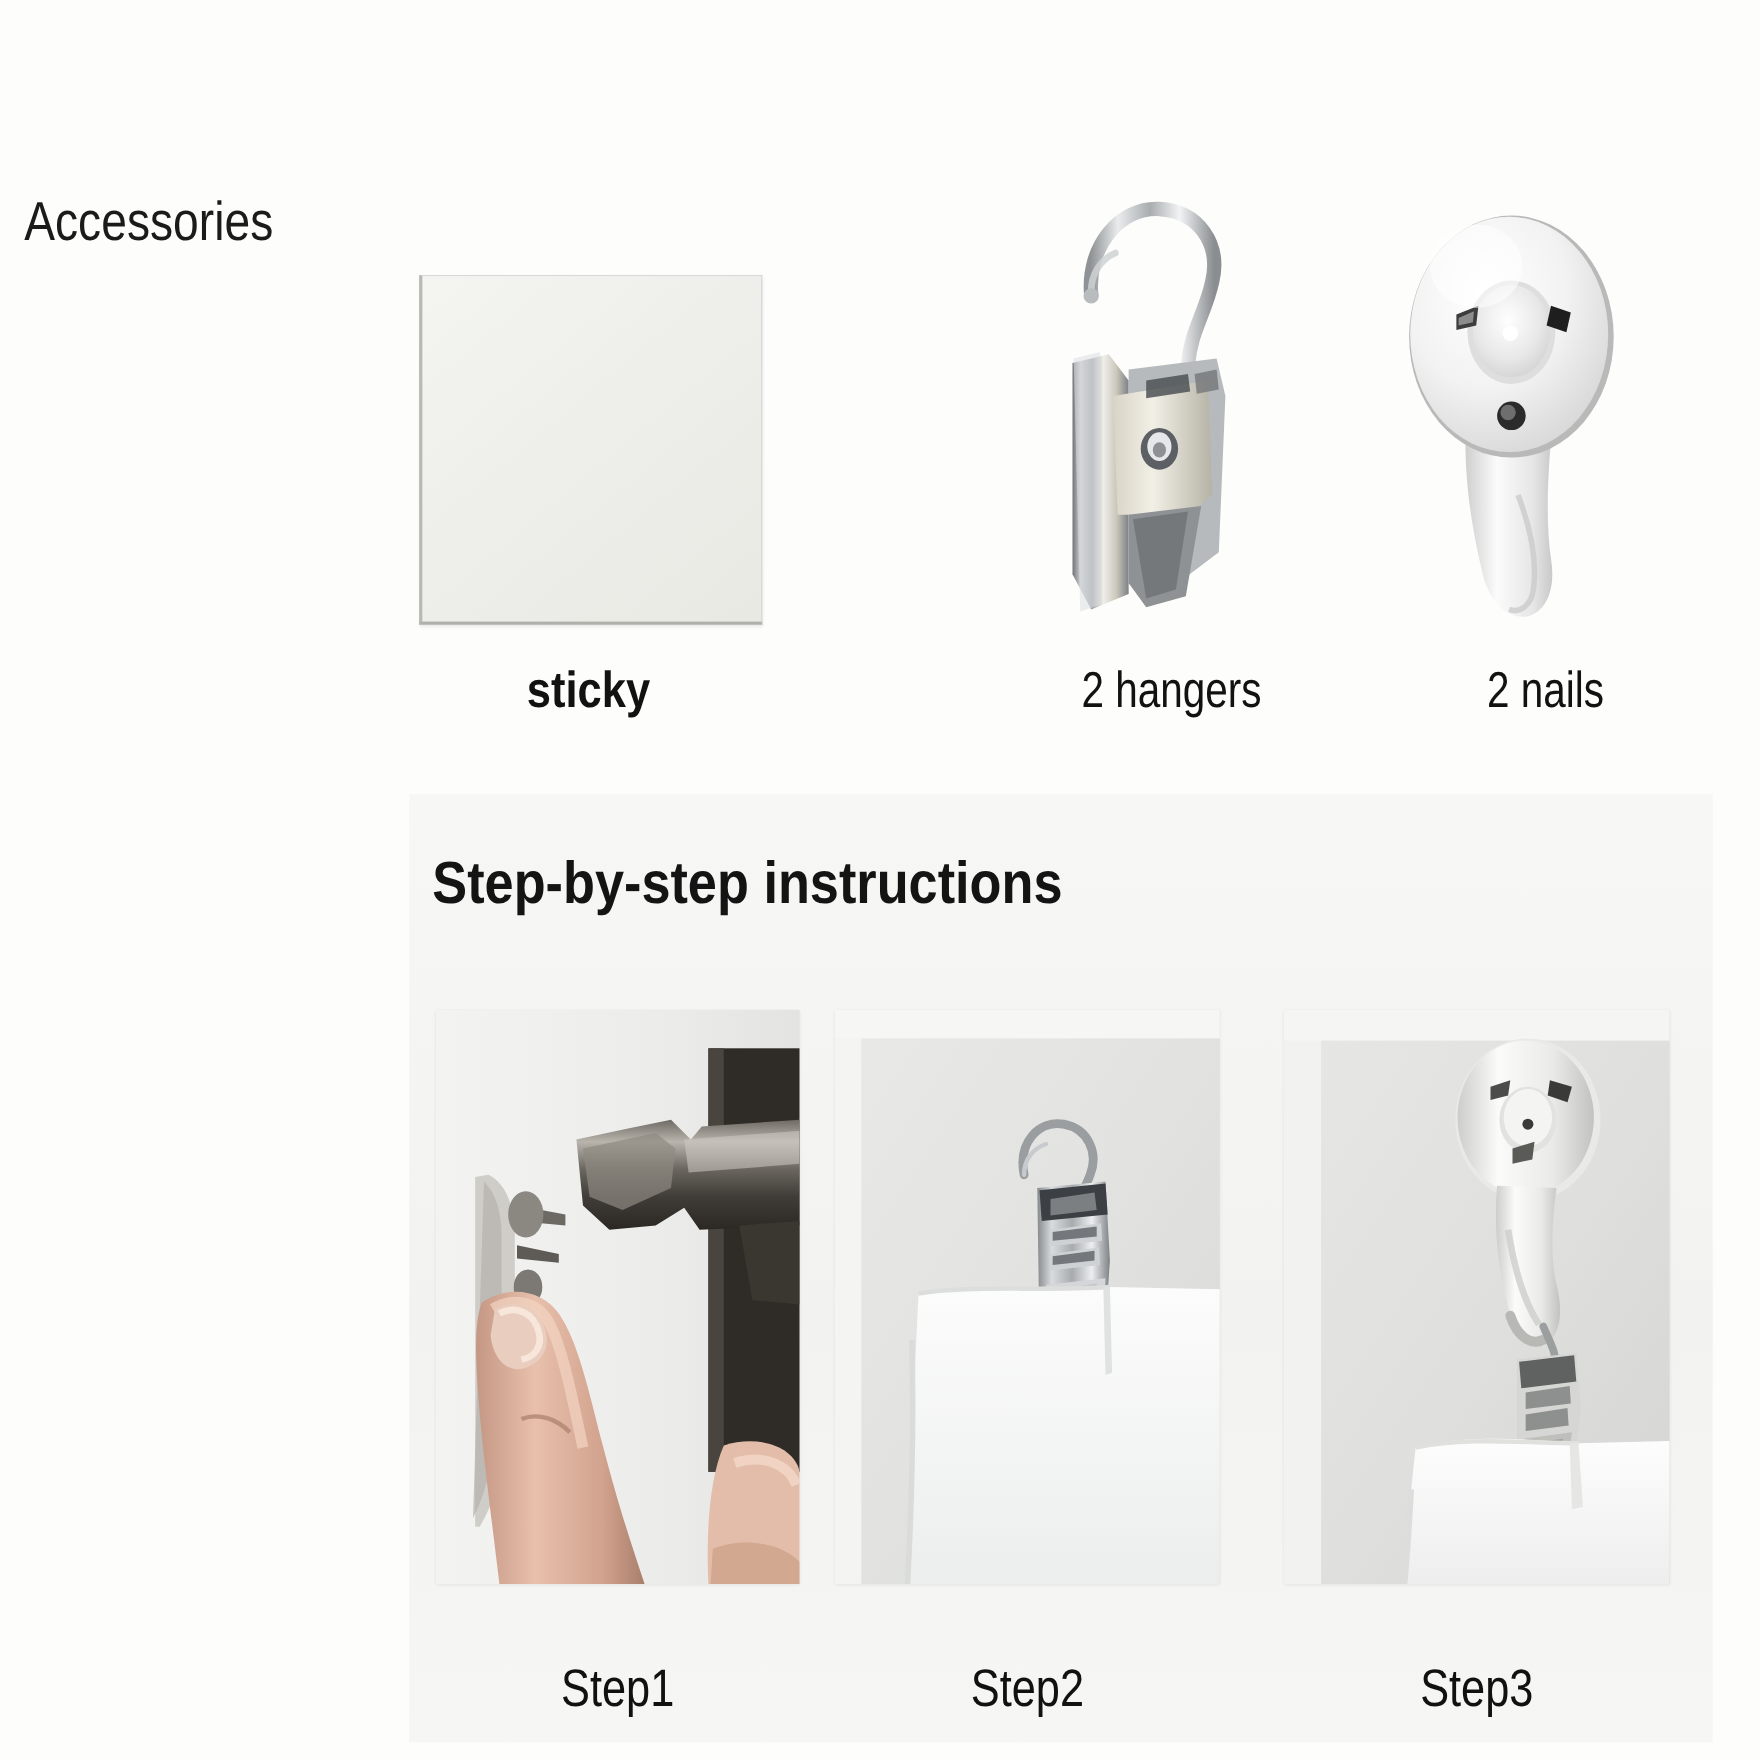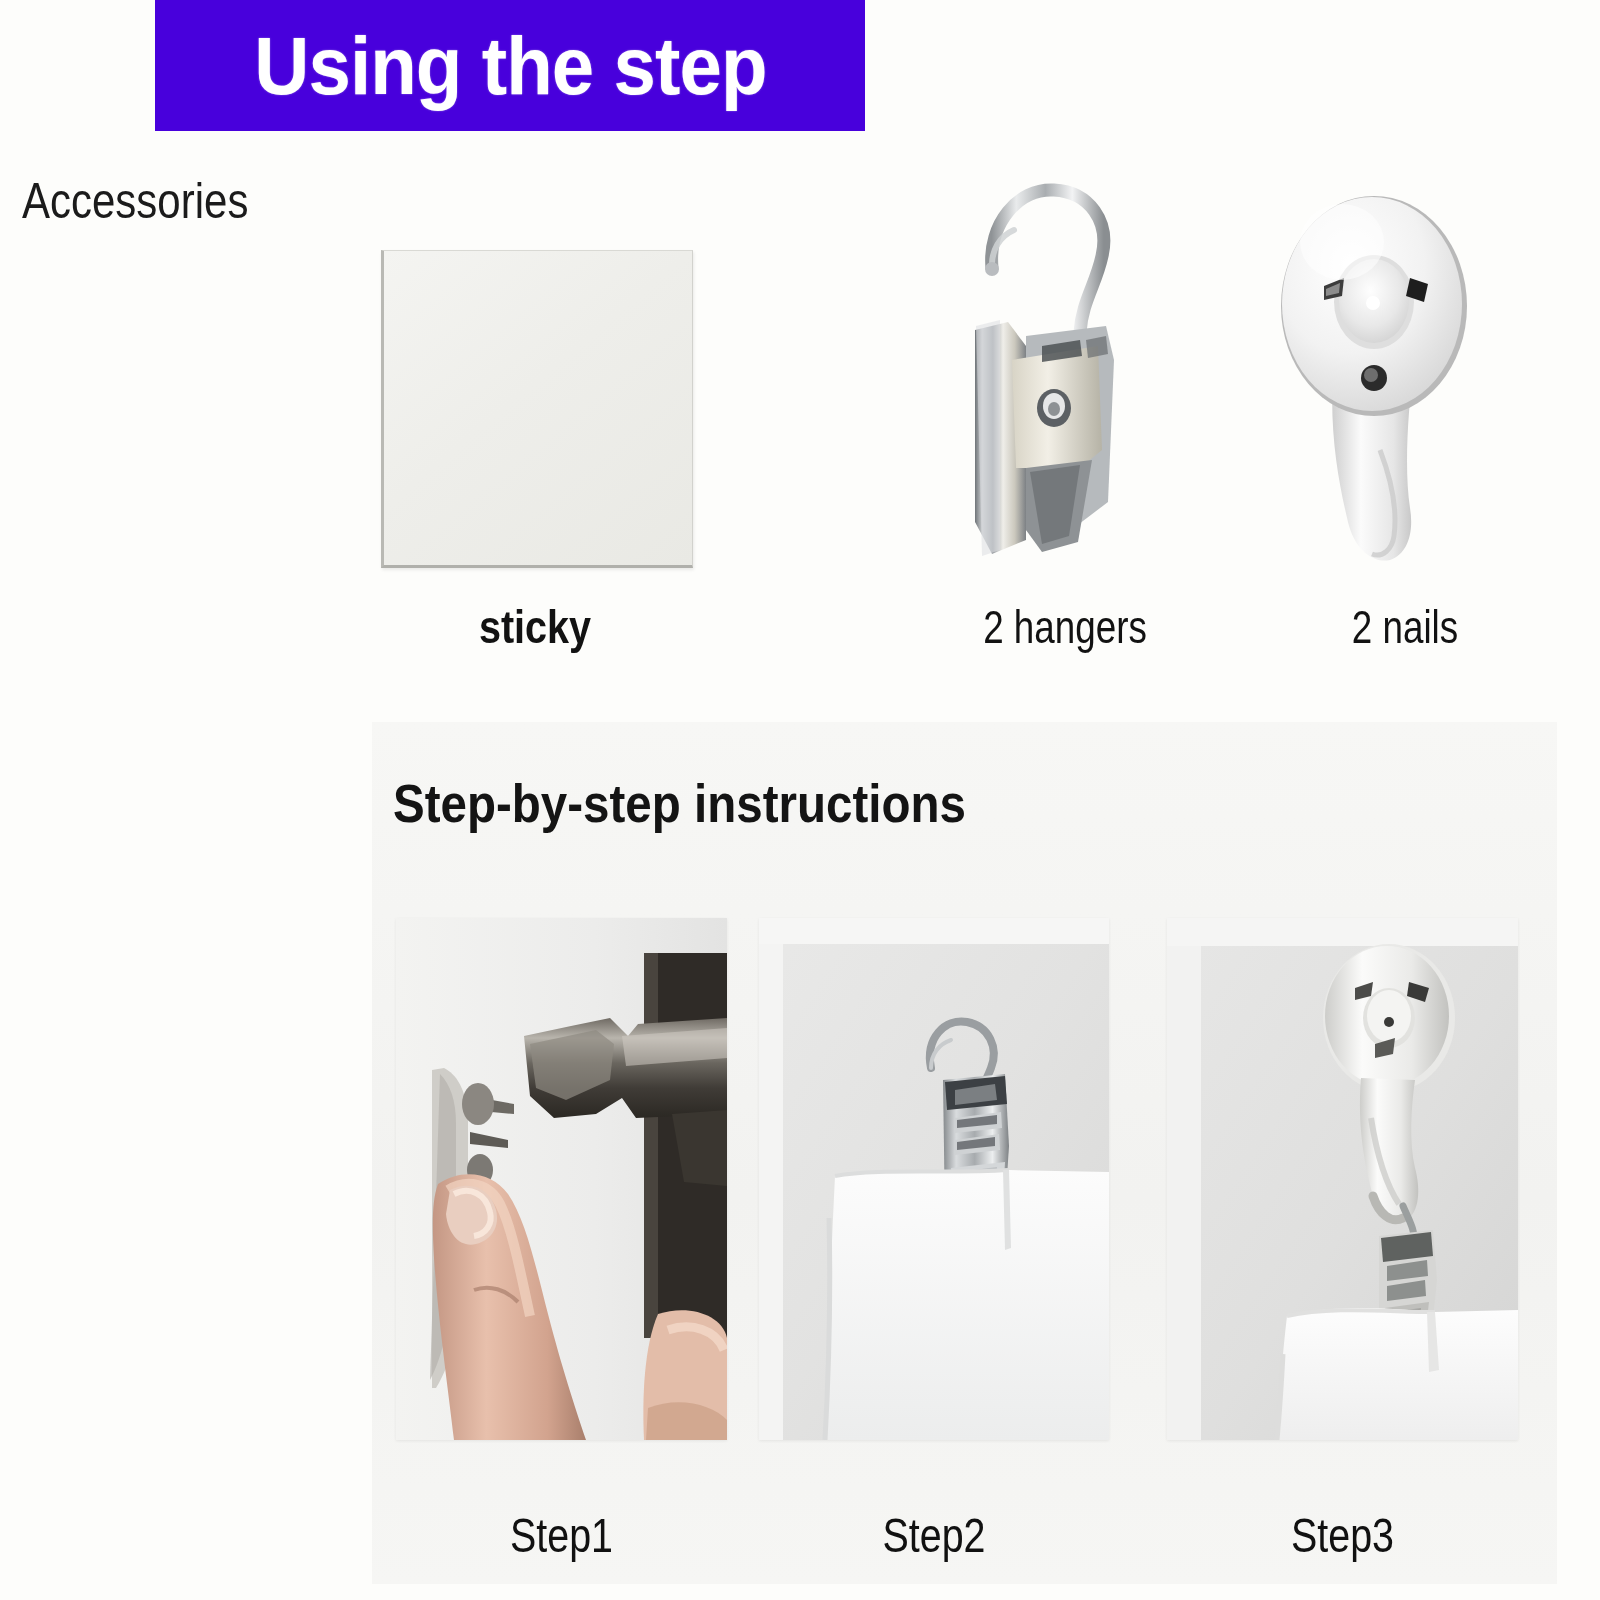--- a/index.html
+++ b/index.html
@@ -131,23 +131,20 @@
   #cap-2 { left: 759px; width: 350px; }
   #cap-3 { left: 1167px; width: 351px; }
 
   svg { display: block; }
 </style>
 </head>
 <body>
 
 <div id="page">
 
-  <div class="title-banner">
-    <span class="title-text">Using the step</span>
-  </div>
 
   <div class="accessories-label">Accessories</div>
 
   <div class="acc-row">
 
     <div class="acc-item">
       <div class="sticky-pad"></div>
     </div>
 
     <div class="acc-item" style="left:930px; top:-80px; width:230px; height:430px;">

